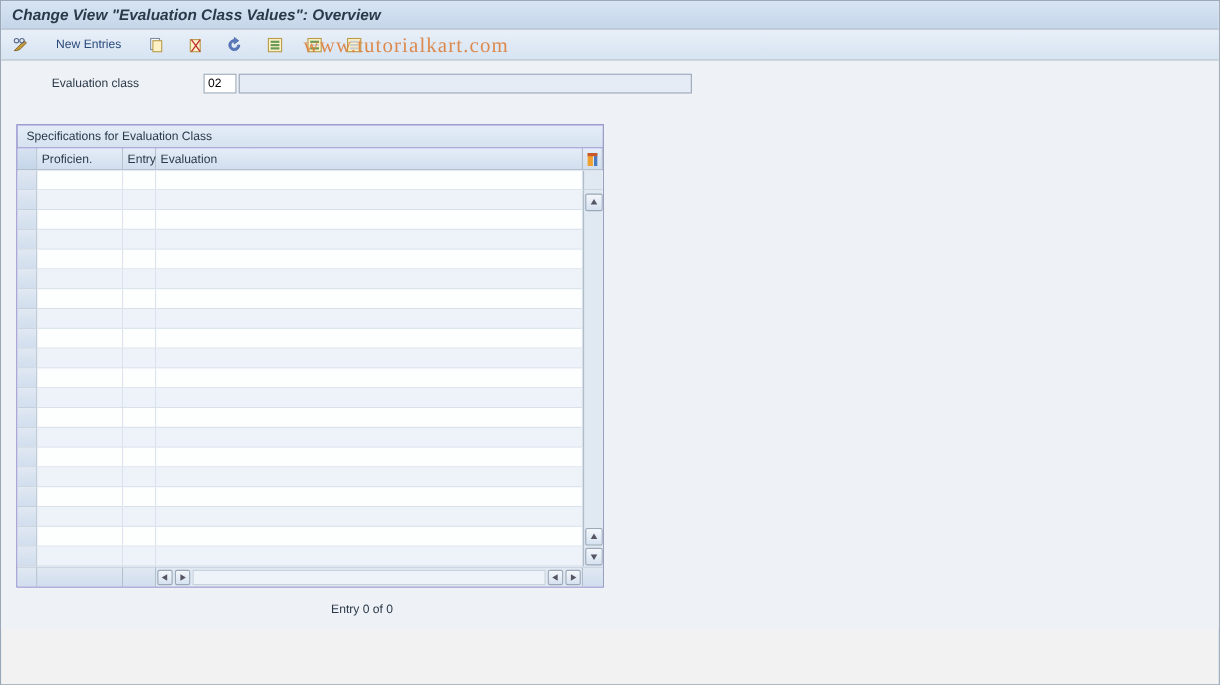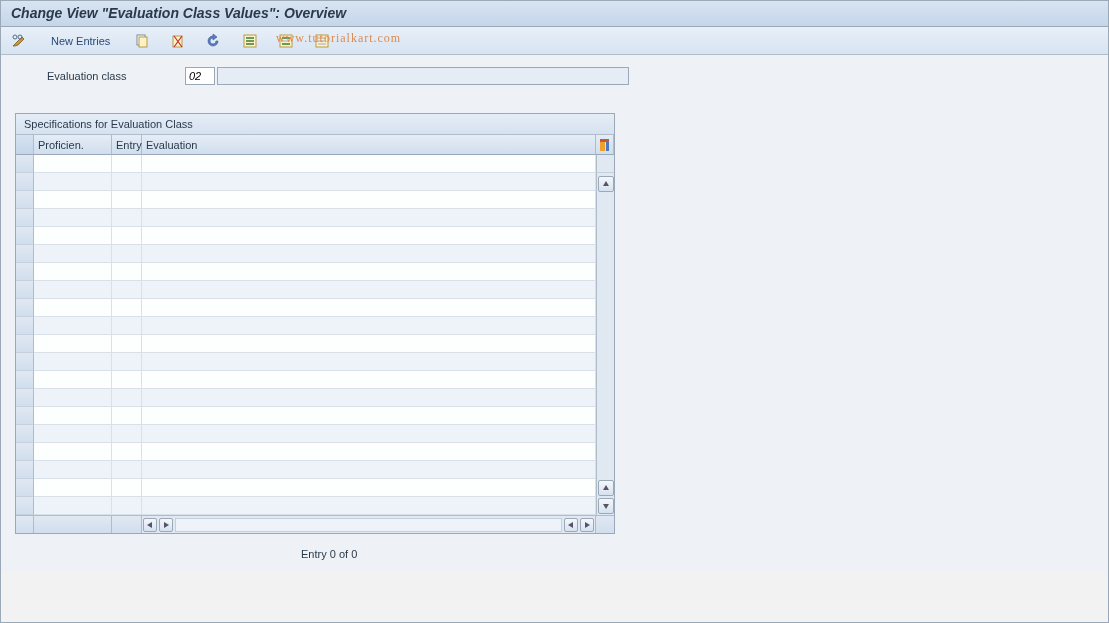--- a/index.html
+++ b/index.html
@@ -7,34 +7,34 @@
     body { border: 1px solid #9aa8b8; }
 
     
     .titlebar { background: linear-gradient(#d7e4f2, #c5d6ea); height: 26px; padding: 4px 10px; border-bottom: 1px solid #9aa8b8; }
     .titlebar h1 { font-size: 14px; font-style: italic; font-weight: bold; color: #2b3a4a; }
 
     
     .toolbar { background: linear-gradient(#e8eff8, #d7e4f2); height: 28px; padding: 2px 8px; display: flex; align-items: center; gap: 16px; border-bottom: 1px solid #b0bdc9; position: relative; }
     .tb-btn { width: 20px; height: 20px; display: inline-flex; align-items: center; justify-content: center; cursor: pointer; border-radius: 2px; }
     .tb-text-btn { padding: 2px 6px; color: #2a4a7a; cursor: pointer; border-radius: 2px; font-size: 11px; }
-    .watermark { position: absolute; left: 275px; top: 4px; color: #dd7f3c; font-size: 12px; font-family: Georgia, serif; letter-spacing: 1px; opacity: 0.9; pointer-events: none; }
+    .watermark { position: absolute; left: 275px; top: 4px; color: #dd7f3c; font-size: 19px; font-family: Georgia, serif; letter-spacing: 1px; opacity: 0.9; pointer-events: none; }
 
     
     .content { padding: 12px 14px; background: #eef1f5; }
 
     
     .field-row { display: flex; align-items: center; margin-bottom: 18px; margin-left: 32px; }
     .field-label { width: 138px; color: #2a3a4a; font-size: 11px; }
-    .field-input { height: 18px; border: 1px solid #9aa8b8; background: #fff; padding: 1px 3px; font-size: 11px; font-family: inherit; font-style: italic; }
+    .field-input { height: 18px; border: 1px solid #9aa8b8; background: #fff; padding: 1px 3px; font-size: 11px; font-family: inherit; }
     .field-input.code { width: 30px; text-align: left; }
     .field-input.desc { width: 412px; margin-left: 2px; background: #e5ecf5; }
 
     
-    .table-panel { width: 600px; border: 1px solid #9aa8b8; background: #8b5cf6; margin-top: 28px; }
+    .table-panel { width: 534px; border: 1px solid #9aa8b8; background: #8b5cf6; margin-top: 28px; }
     .panel-title { padding: 4px 8px; font-size: 11px; color: #2a3a4a; background: linear-gradient(#e4edf7, #d6e2f0); border-bottom: 1px solid #b0bdc9; }
 
     .grid-wrap { position: relative; background: #e8eff8; }
     .grid { display: grid; grid-template-columns: 18px 78px 30px 1fr 18px; }
     .grid-hdr { background: linear-gradient(#e4edf7, #d1deee); border-right: 1px solid #b0bdc9; border-bottom: 1px solid #9aa8b8; padding: 3px 4px; font-size: 11px; color: #2a3a4a; height: 20px; display: flex; align-items: center; }
     .grid-hdr.sel { background: linear-gradient(#d6e2f0, #c5d6ea); }
     .grid-hdr.cfg { justify-content: center; cursor: pointer; }
     .cfg-icon { width: 12px; height: 12px; }
 
     .grid-body { height: 360px; overflow: hidden; position: relative; background: #f7f9fc; }

